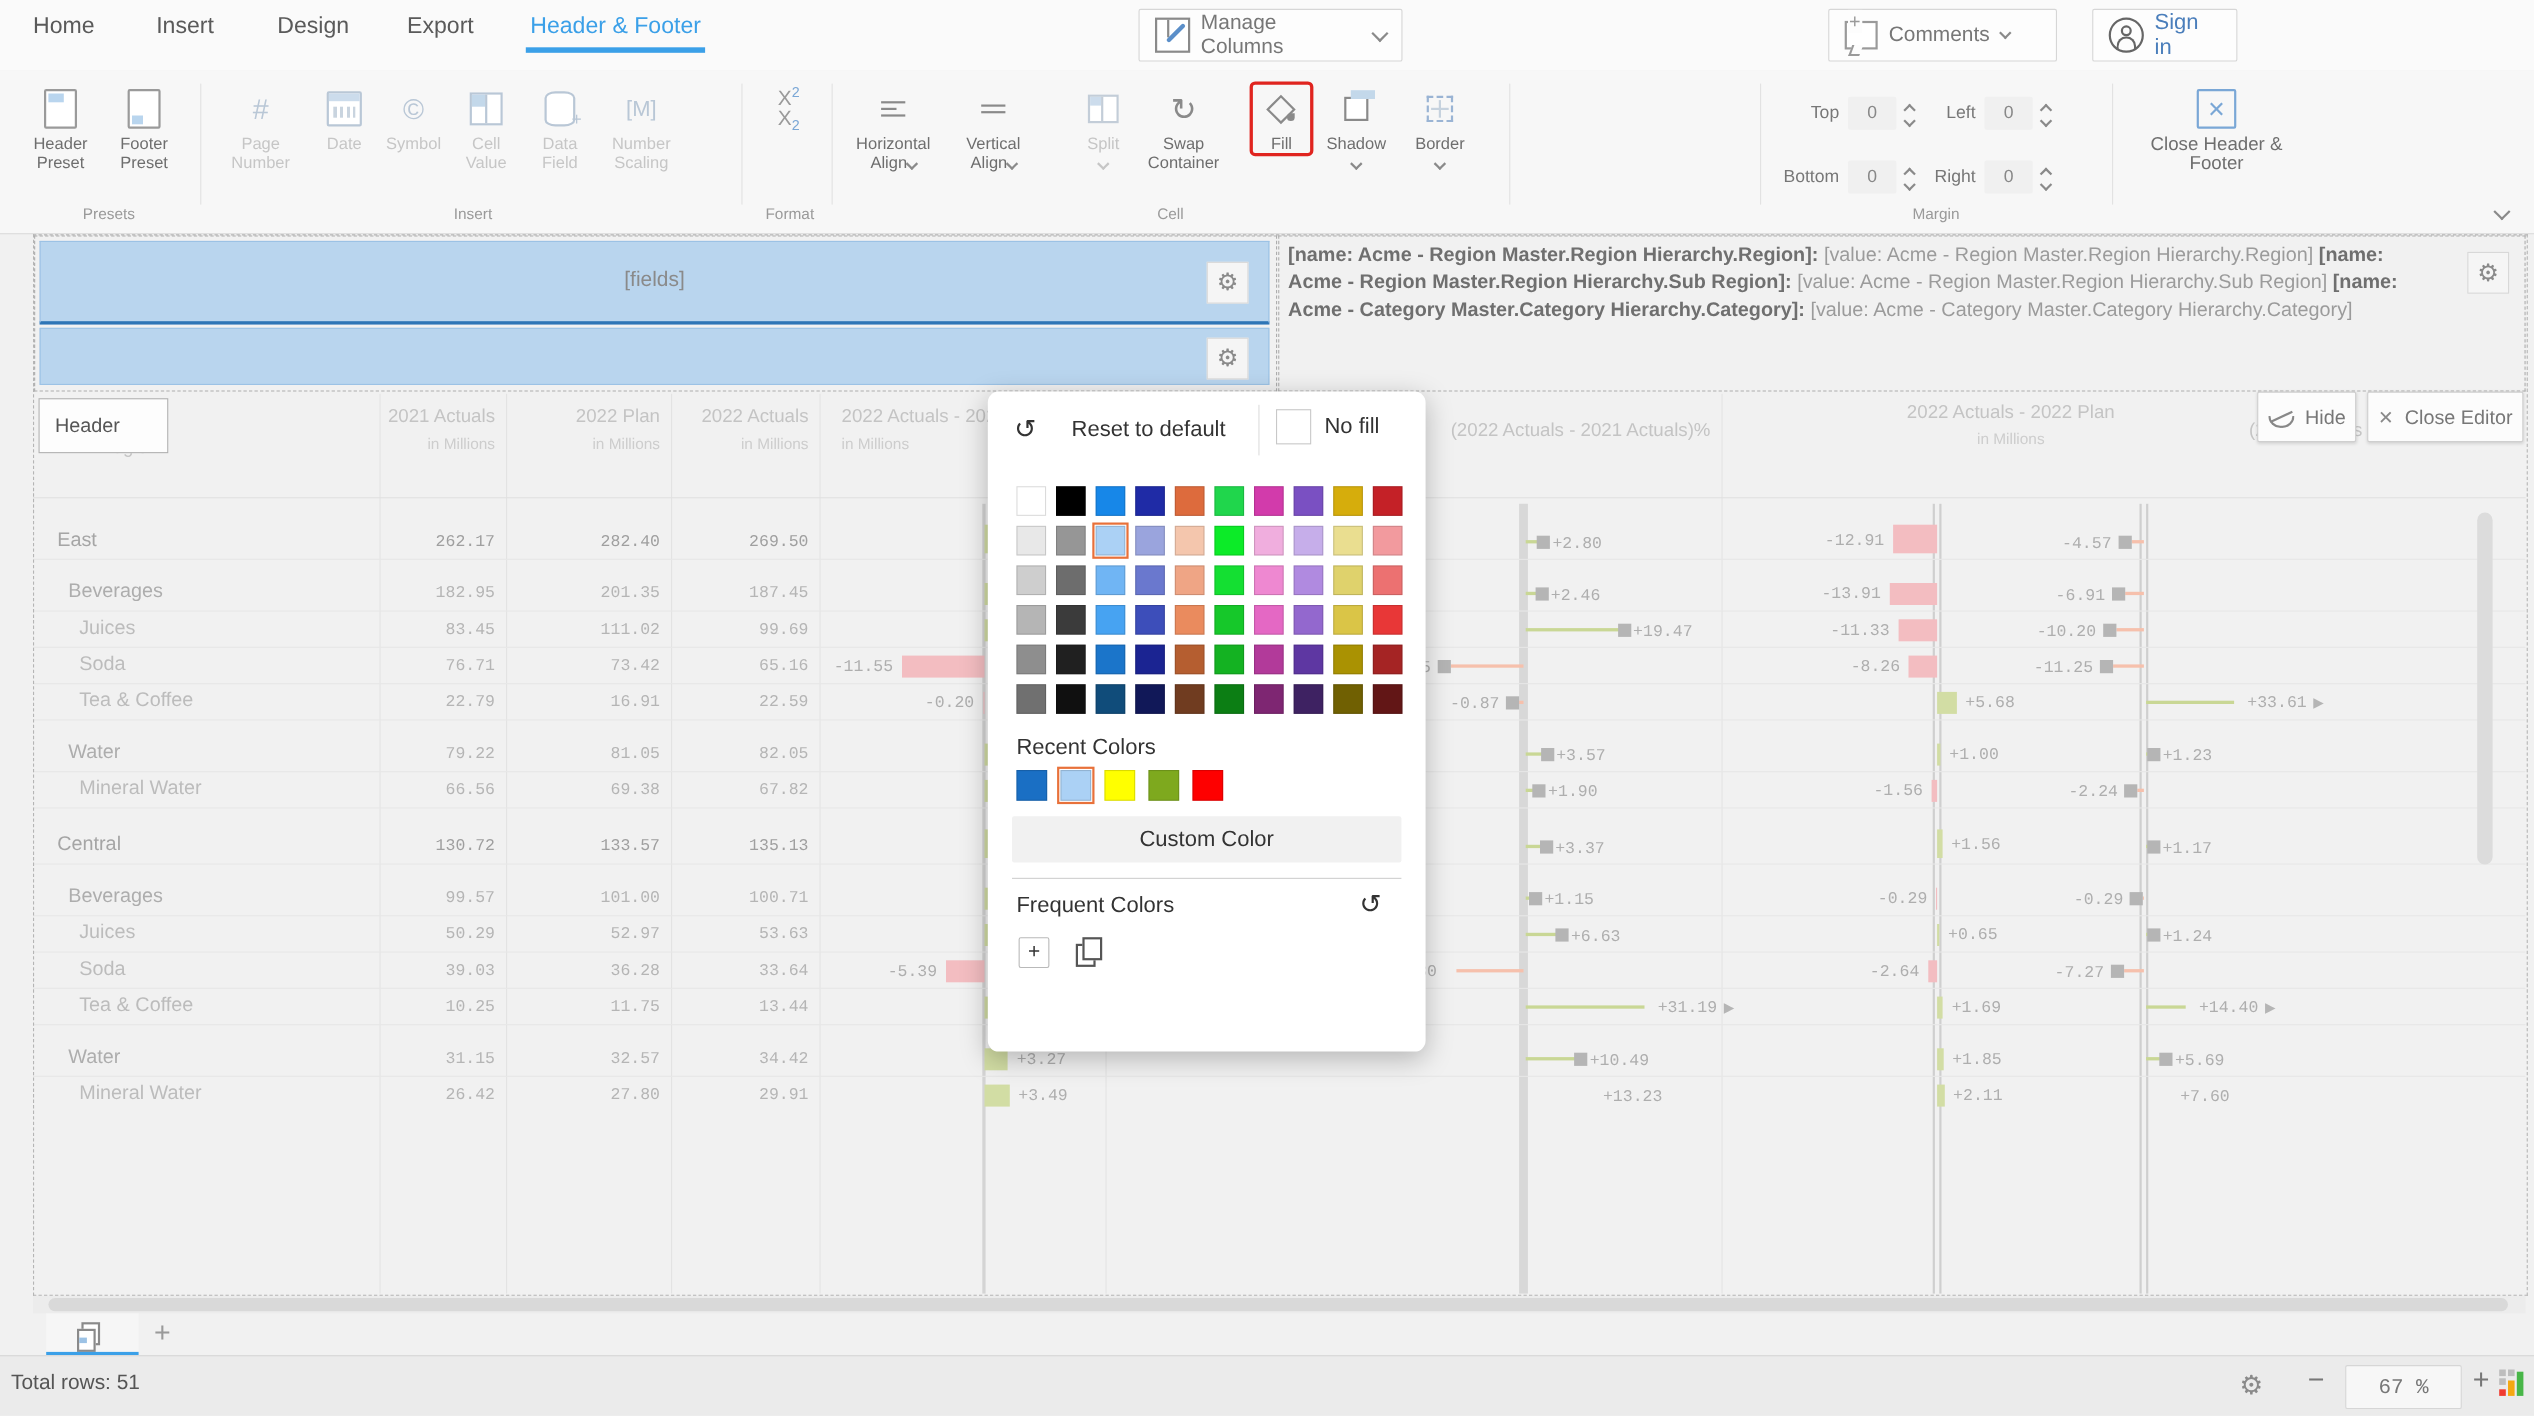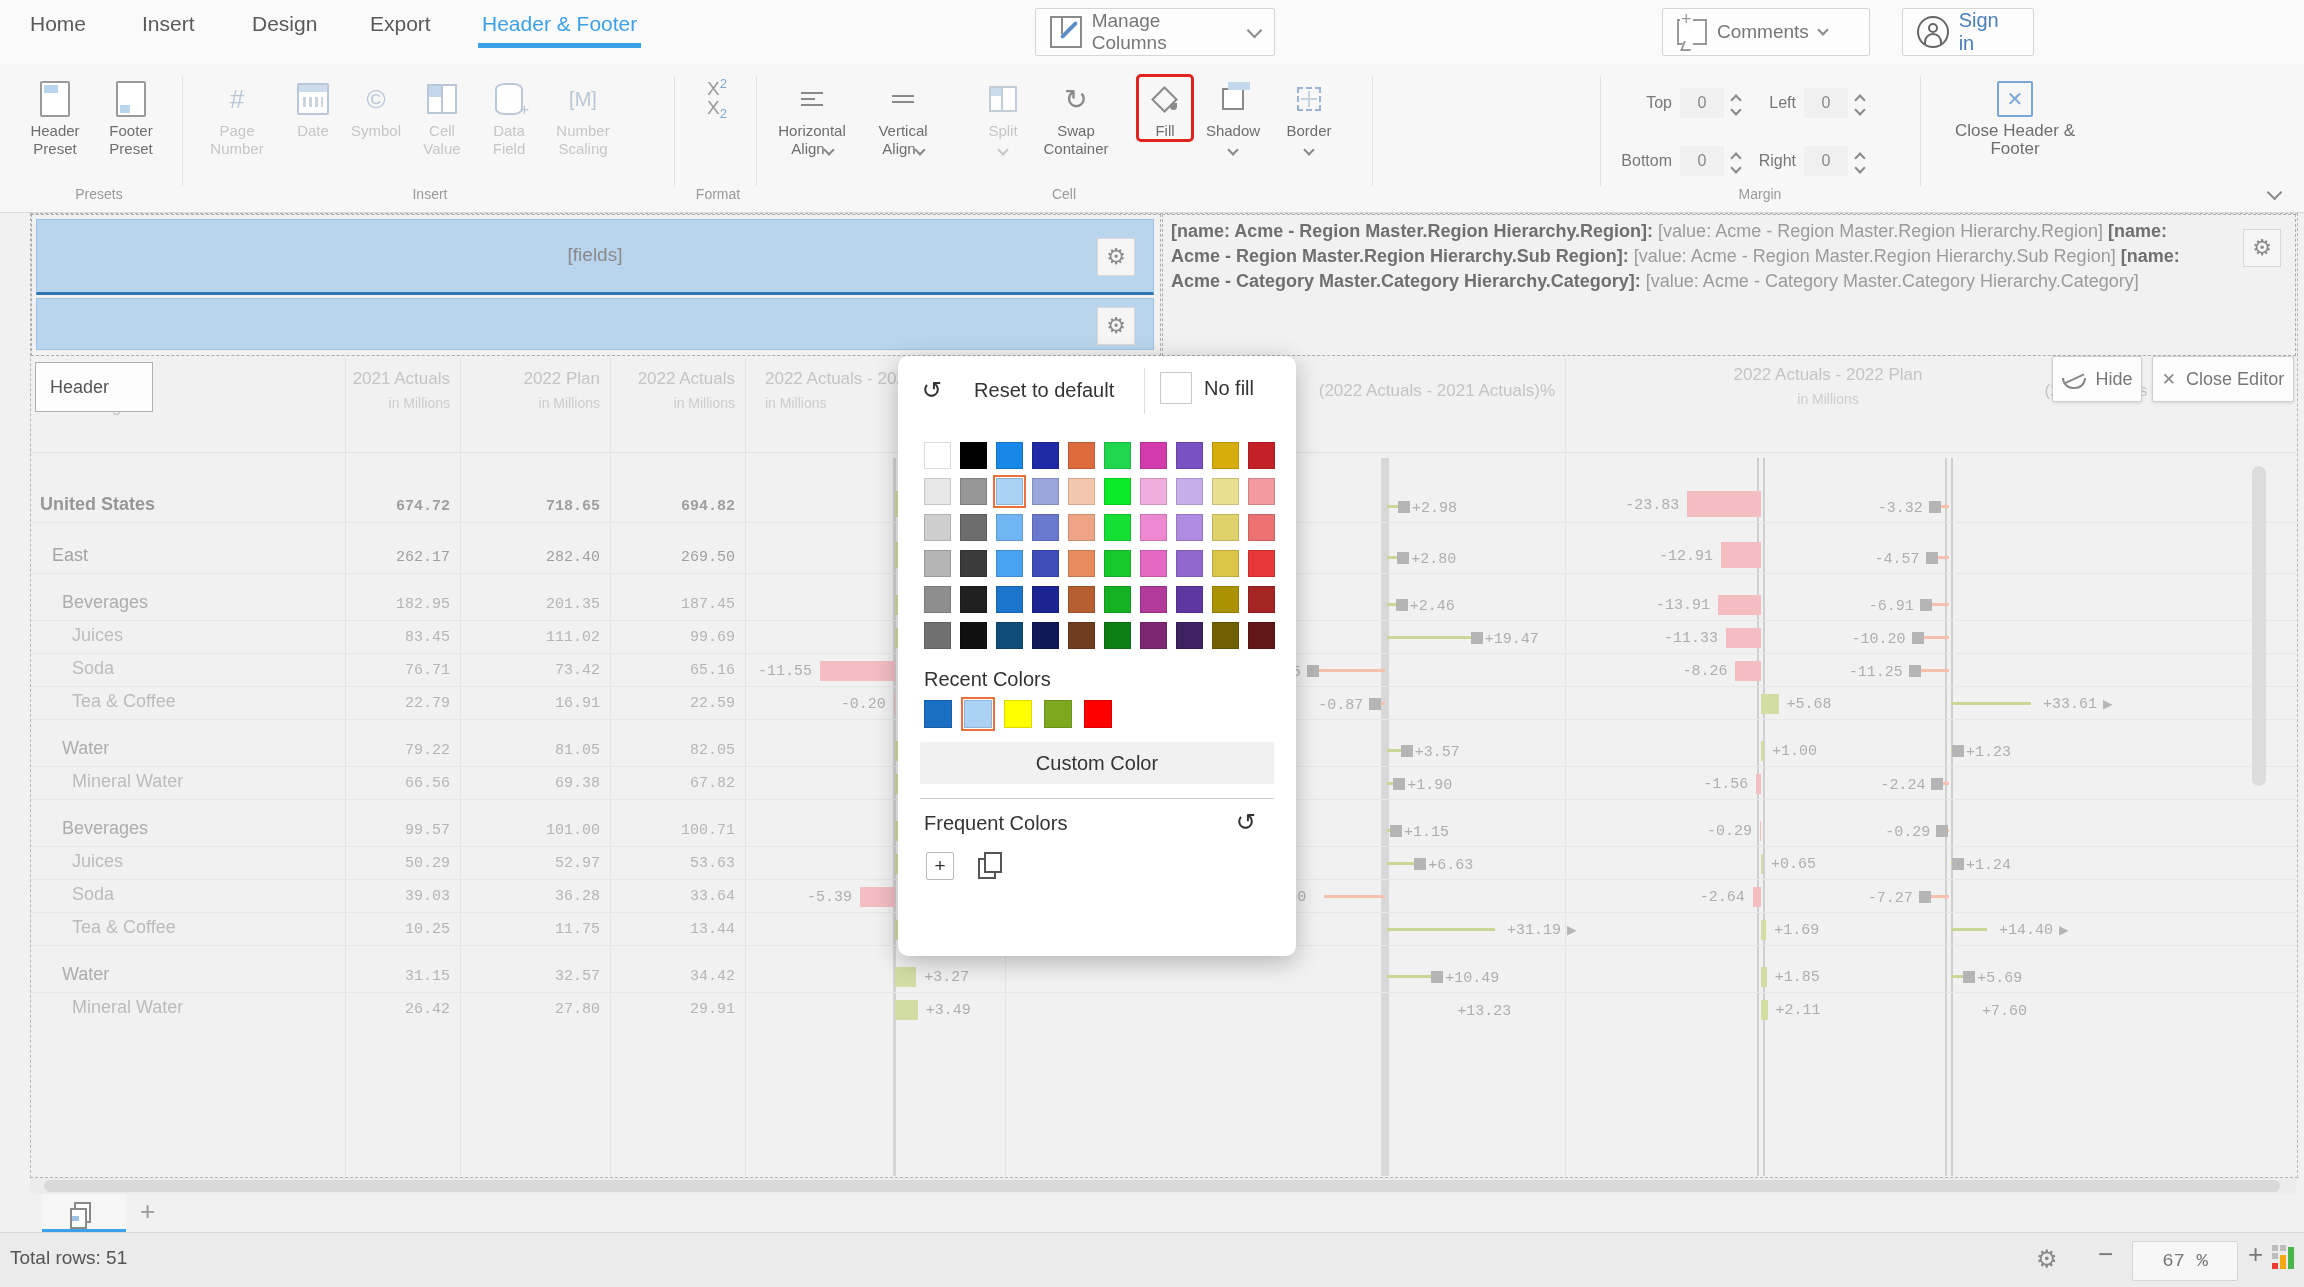--- a/index.html
+++ b/index.html
@@ -424,39 +424,20 @@
   <div class="colsep" style="left:1565px"></div>
   <div class="abs" style="left:30px;top:452px;width:2266px;height:1px;background:#e0e0e0"></div>
   <div class="axis" style="left:893px;top:458px;width:3px;height:718px;background:#d4d4d4"></div>
   <div class="axis" style="left:1381px;top:458px;width:8px;height:718px;background:#d8d8d8"></div>
   <div class="axis" style="left:1757px;top:458px;width:2px;height:718px;background:#cfcfcf"></div>
   <div class="axis" style="left:1763px;top:458px;width:2px;height:718px;background:#cfcfcf"></div>
   <div class="axis" style="left:1945px;top:458px;width:2px;height:718px;background:#cfcfcf"></div>
   <div class="axis" style="left:1951px;top:458px;width:2px;height:718px;background:#cfcfcf"></div>
 
   <div id="rows">
-      <div class="trow" style="height: 64px;">
-        <div class="rlab" style="left: 10px; color: rgb(151, 151, 151); font-weight: bold;">United States</div>
-        <div class="num" style="left: 290px; width: 130px; color: rgb(159, 159, 159); font-weight: bold;">674.72</div>
-        <div class="num" style="left: 440px; width: 130px; color: rgb(159, 159, 159); font-weight: bold;">718.65</div>
-        <div class="num" style="left: 575px; width: 130px; color: rgb(159, 159, 159); font-weight: bold;">694.82</div>
-        <div class="bar" style="bottom: 5px; height: 26px; background: rgb(210, 221, 164); left: 865px; width: 130.65px;"></div>
-        <div class="bar" style="bottom: 5px; height: 26px; background: rgb(243, 189, 193); left: 1657.13px; width: 73.873px;"></div>
-        <div class="barlbl" style="bottom: 8px; right: 616.873px;">-23.83</div>
-        <div class="pinline" style="bottom: 14px; background: rgb(201, 215, 149); left: 1357px; width: 13.112px;"></div>
-        <div class="pinmark" style="bottom: 9px; left: 1368.11px;"></div>
-        <div class="lblbox" style="bottom: 5px; left: 1382.11px;">
-          <span>+2.98</span>
-        </div>
-        <div class="pinline" style="bottom: 14px; background: rgb(246, 192, 172); left: 1910.7px; width: 8.3px;"></div>
-        <div class="pinmark" style="bottom: 9px; left: 1898.7px;"></div>
-        <div class="lblbox" style="bottom: 5px; right: 373.3px;">
-          <span>-3.32</span>
-        </div>
-      </div>
       <div class="trow" style="height: 50px;">
         <div class="rlab" style="left: 22px; color: rgb(165, 165, 165);">East</div>
         <div class="num" style="left: 290px; width: 130px; color: rgb(159, 159, 159);">262.17</div>
         <div class="num" style="left: 440px; width: 130px; color: rgb(159, 159, 159);">282.40</div>
         <div class="num" style="left: 575px; width: 130px; color: rgb(159, 159, 159);">269.50</div>
         <div class="bar" style="bottom: 5px; height: 26px; background: rgb(210, 221, 164); left: 865px; width: 47.645px;"></div>
         <div class="bar" style="bottom: 5px; height: 26px; background: rgb(243, 189, 193); left: 1690.98px; width: 40.021px;"></div>
         <div class="barlbl" style="bottom: 8px; right: 583.021px;">-12.91</div>
         <div class="pinline" style="bottom: 14px; background: rgb(201, 215, 149); left: 1357px; width: 12.32px;"></div>
         <div class="pinmark" style="bottom: 9px; left: 1367.32px;"></div>
@@ -576,20 +557,39 @@
         <div class="barlbl" style="bottom: 6px; right: 547.836px;">-1.56</div>
         <div class="pinline" style="bottom: 14px; background: rgb(201, 215, 149); left: 1357px; width: 8.36px;"></div>
         <div class="pinmark" style="bottom: 9px; left: 1363.36px;"></div>
         <div class="lblbox" style="bottom: 5px; left: 1377.36px;">
           <span>+1.90</span>
         </div>
         <div class="pinline" style="bottom: 14px; background: rgb(246, 192, 172); left: 1913.4px; width: 5.6px;"></div>
         <div class="pinmark" style="bottom: 9px; left: 1901.4px;"></div>
         <div class="lblbox" style="bottom: 5px; right: 370.6px;">
           <span>-2.24</span>
+        </div>
+      </div>
+      <div class="trow" style="height: 50px;">
+        <div class="rlab" style="left: 22px; color: rgb(165, 165, 165);">Central</div>
+        <div class="num" style="left: 290px; width: 130px; color: rgb(159, 159, 159);">130.72</div>
+        <div class="num" style="left: 440px; width: 130px; color: rgb(159, 159, 159);">133.57</div>
+        <div class="num" style="left: 575px; width: 130px; color: rgb(159, 159, 159);">135.13</div>
+        <div class="bar" style="bottom: 5px; height: 26px; background: rgb(210, 221, 164); left: 865px; width: 28.665px;"></div>
+        <div class="bar" style="bottom: 5px; height: 26px; background: rgb(210, 221, 164); left: 1731px; width: 4.836px;"></div>
+        <div class="barlbl" style="bottom: 8px; left: 1743.84px;">+1.56</div>
+        <div class="pinline" style="bottom: 14px; background: rgb(201, 215, 149); left: 1357px; width: 14.828px;"></div>
+        <div class="pinmark" style="bottom: 9px; left: 1369.83px;"></div>
+        <div class="lblbox" style="bottom: 5px; left: 1383.83px;">
+          <span>+3.37</span>
+        </div>
+        <div class="pinline" style="bottom: 14px; background: rgb(201, 215, 149); left: 1921px; width: 2.925px;"></div>
+        <div class="pinmark" style="bottom: 9px; left: 1921.92px;"></div>
+        <div class="lblbox" style="bottom: 5px; left: 1935.92px;">
+          <span>+1.17</span>
         </div>
       </div>
       <div class="trow" style="height: 46px;">
         <div class="rlab" style="left: 32px; color: rgb(173, 173, 173);">Beverages</div>
         <div class="num" style="left: 290px; width: 130px; color: rgb(181, 181, 181);">99.57</div>
         <div class="num" style="left: 440px; width: 130px; color: rgb(181, 181, 181);">101.00</div>
         <div class="num" style="left: 575px; width: 130px; color: rgb(181, 181, 181);">100.71</div>
         <div class="bar" style="bottom: 5px; height: 20px; background: rgb(210, 221, 164); left: 865px; width: 7.41px;"></div>
         <div class="barlbl" style="bottom: 6px; left: 880.41px;">+1.14</div>
         <div class="bar" style="bottom: 5px; height: 20px; background: rgb(243, 189, 193); left: 1730.1px; width: 0.899px;"></div>

